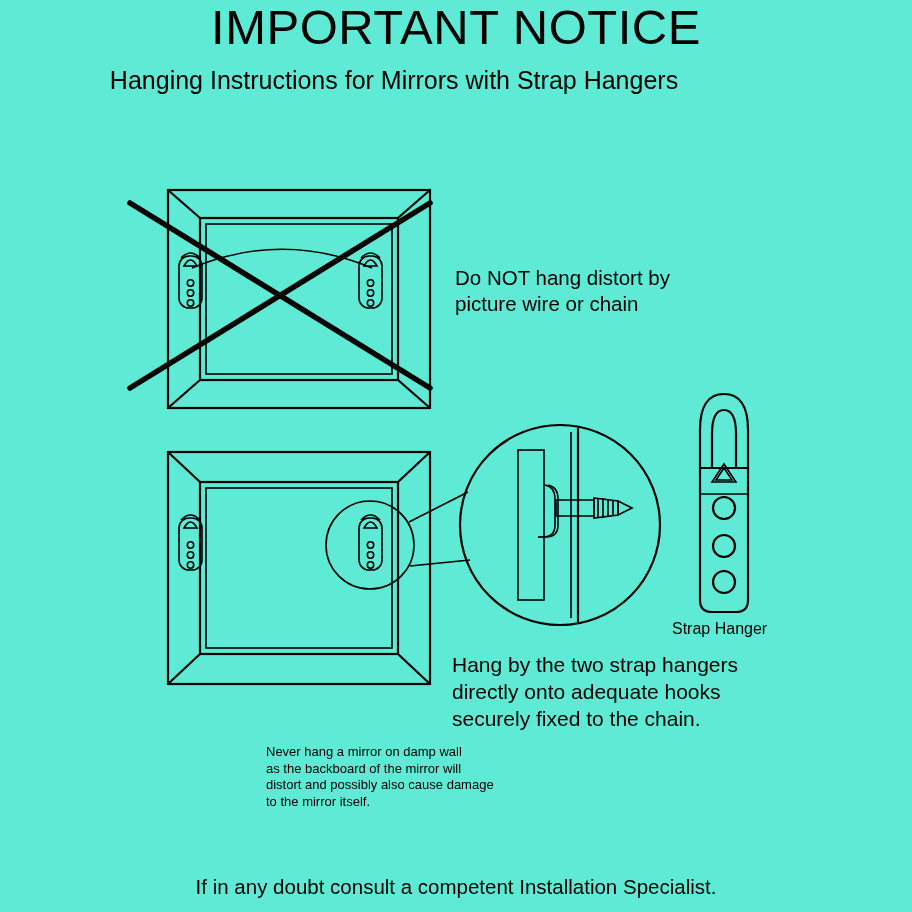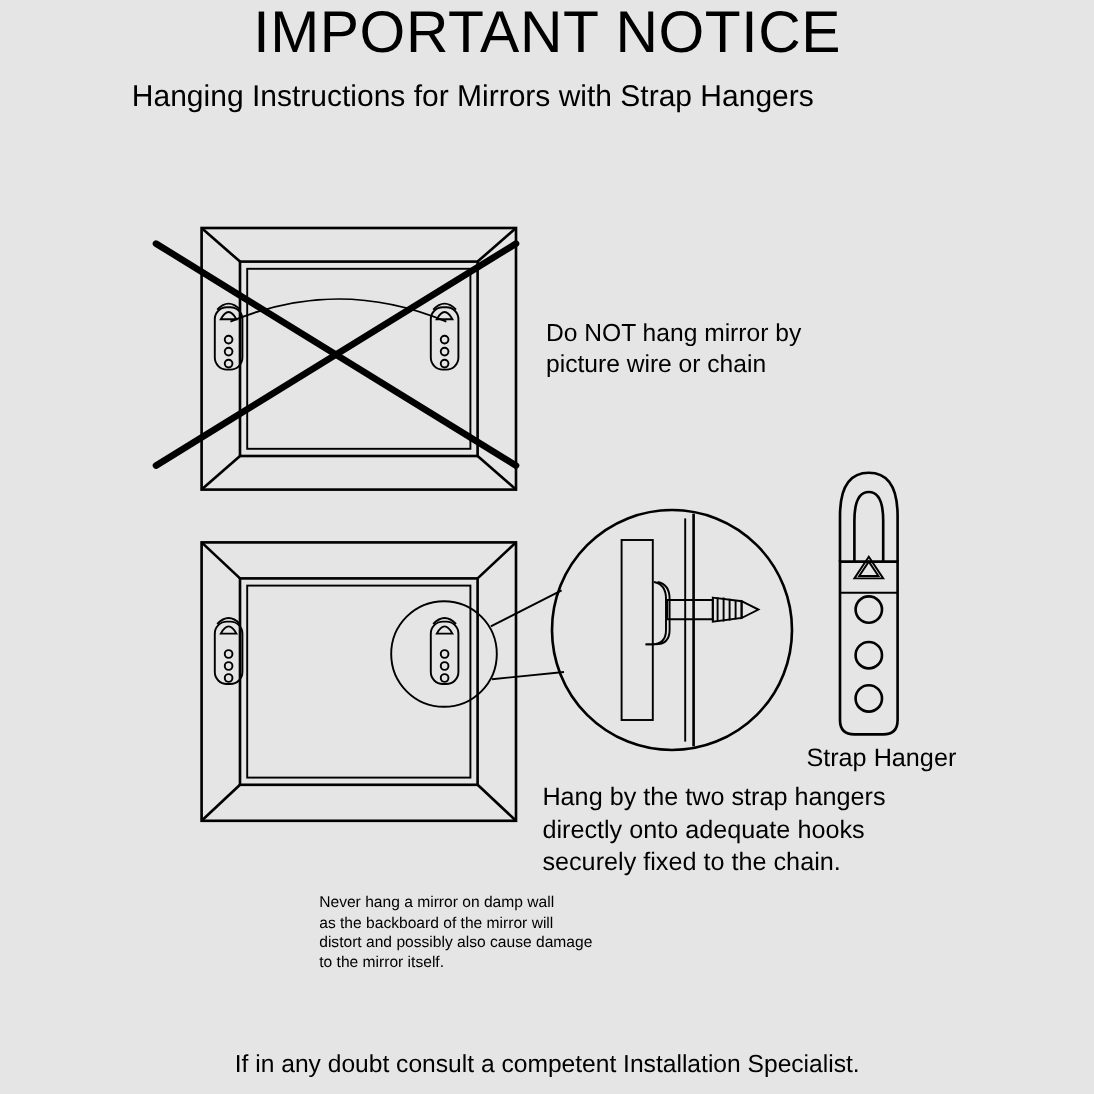--- a/index.html
+++ b/index.html
@@ -11,21 +11,21 @@
     width: 912px;
     height: 912px;
     font-family: "Liberation Sans", sans-serif;
     color: #000000;
     position: relative;
     overflow: hidden;
   }
   .sheet {
     position: absolute;
     inset: 0;
-    background: #e5e5e5;
+    background: #5eead4;
     text-decoration: underline;
   }
   
   .title {
     position: absolute;
     top: 2px;
     left: 0;
     width: 912px;
     text-align: center;
     font-size: 49px;
@@ -50,21 +50,21 @@
     line-height: 1.28;
     white-space: pre-line;
     font-weight: 400;
   }
   #note-wire   { left: 455px; top: 265px; }
   #note-hang   { left: 452px; top: 652px; font-size: 21px; }
   #note-damp   { left: 266px; top: 744px; font-size: 13px; }
   #note-doubt  { left: 0; top: 874px; width: 912px; text-align: center; font-size: 20.5px; }
   .caption {
     position: absolute;
-    font-size: 21px;
+    font-size: 16px;
     font-weight: 400;
   }
   #strap-caption { left: 672px; top: 620px; }
 
   
   svg.layer {
     position: absolute;
     left: 0;
     top: 0;
     width: 912px;
@@ -191,21 +191,21 @@
       <path class="ln-t" d="M716 480 l8 -12 l8 12 z"></path>
 
       <circle class="ln" cx="724" cy="508" r="11"></circle>
       <circle class="ln" cx="724" cy="546" r="11"></circle>
       <circle class="ln" cx="724" cy="582" r="11"></circle>
 
       <line class="ln-t" x1="700" y1="494" x2="748" y2="494"></line>
     </g>
   </svg>
 
-  <div class="txt" id="note-wire">Do NOT hang mirror by
+  <div class="txt" id="note-wire">Do NOT hang distort by
 picture wire or chain</div>
   <div class="txt" id="note-hang">Hang by the two strap hangers
 directly onto adequate hooks
 securely fixed to the chain.</div>
   <div class="txt" id="note-damp">Never hang a mirror on damp wall
 as the backboard of the mirror will
 distort and possibly also cause damage
 to the mirror itself.</div>
   <div class="txt" id="note-doubt">If in any doubt consult a competent Installation Specialist.</div>
   <div class="caption" id="strap-caption">Strap Hanger</div>

